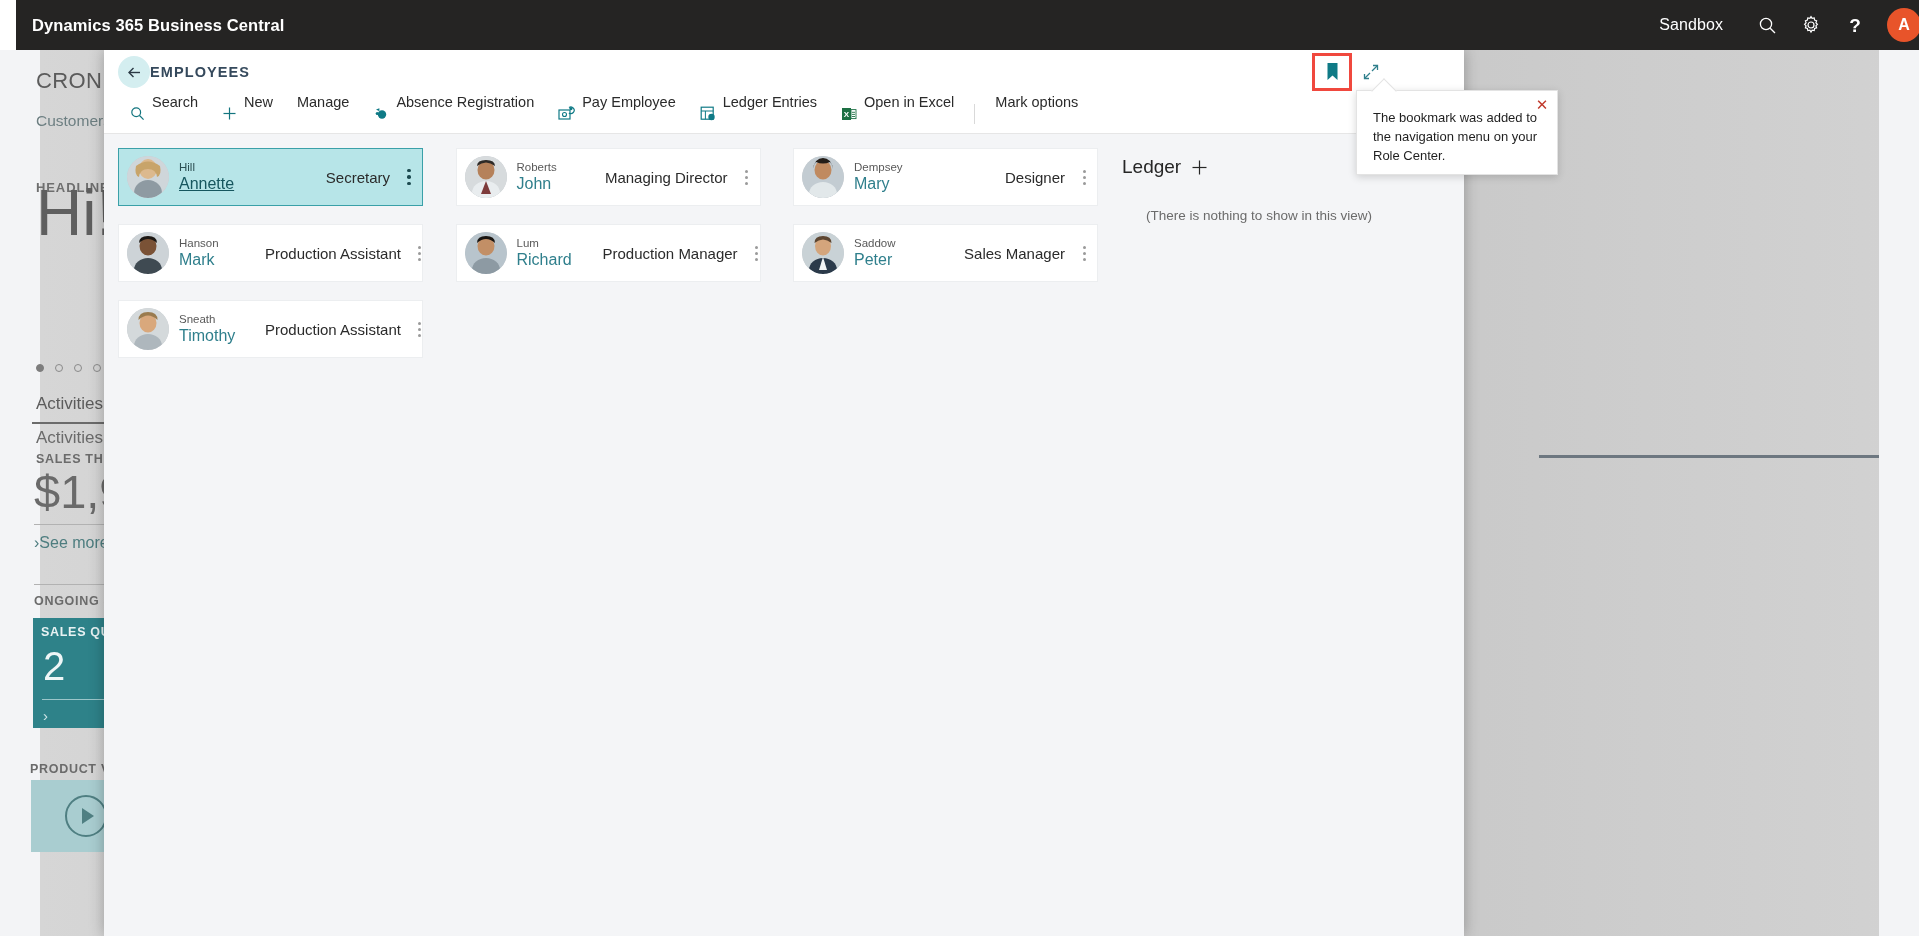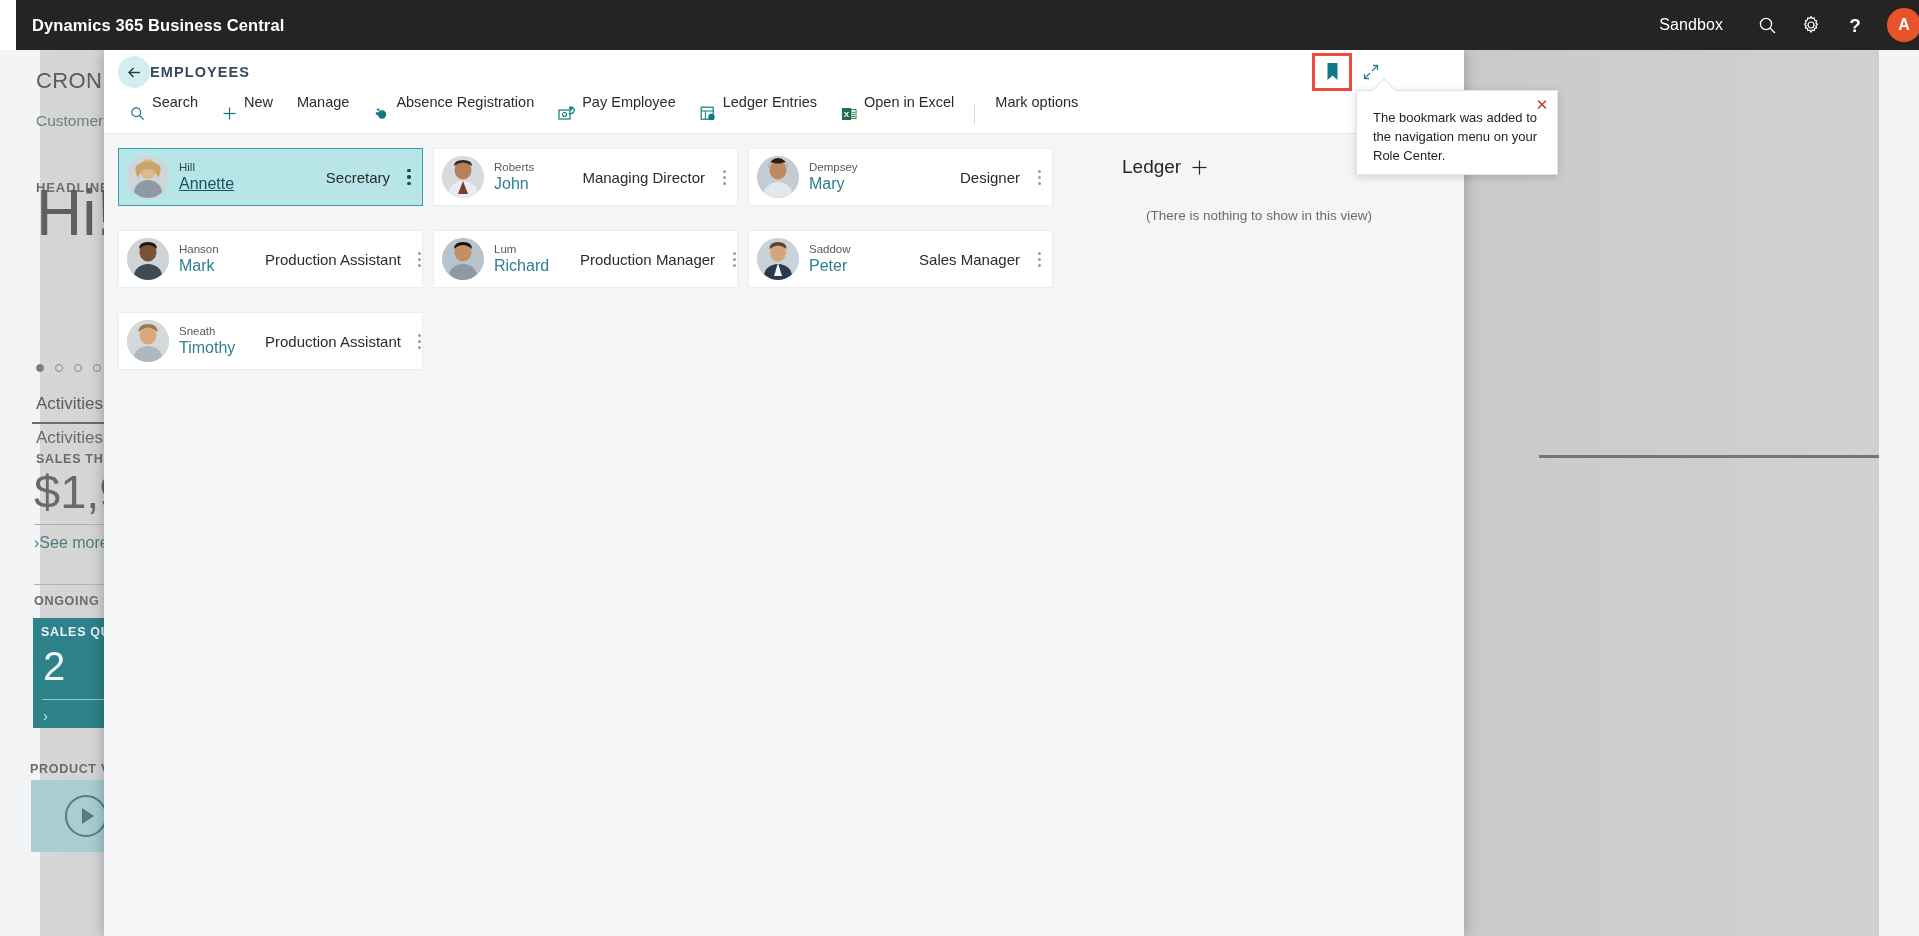--- a/index.html
+++ b/index.html
@@ -211,22 +211,23 @@
     height: 802px;
     background: #f4f5f7;
     display: flex;
   }
   .cards-pane {
     width: 1000px;
     padding: 14px 0 0 14px;
   }
   .cards-grid {
     display: flex; flex-wrap: wrap;
-    gap: 24px 10px;
+    gap: 18px 10px;
     width: 980px;
+    justify-content: space-between;
   }
   .card {
     width: 305px; height: 58px;
     background: #ffffff;
     border: 1px solid #eceef0;
     display: flex; align-items: center;
     padding: 0 4px 0 8px;
     position: relative;
   }
   .card.selected {

